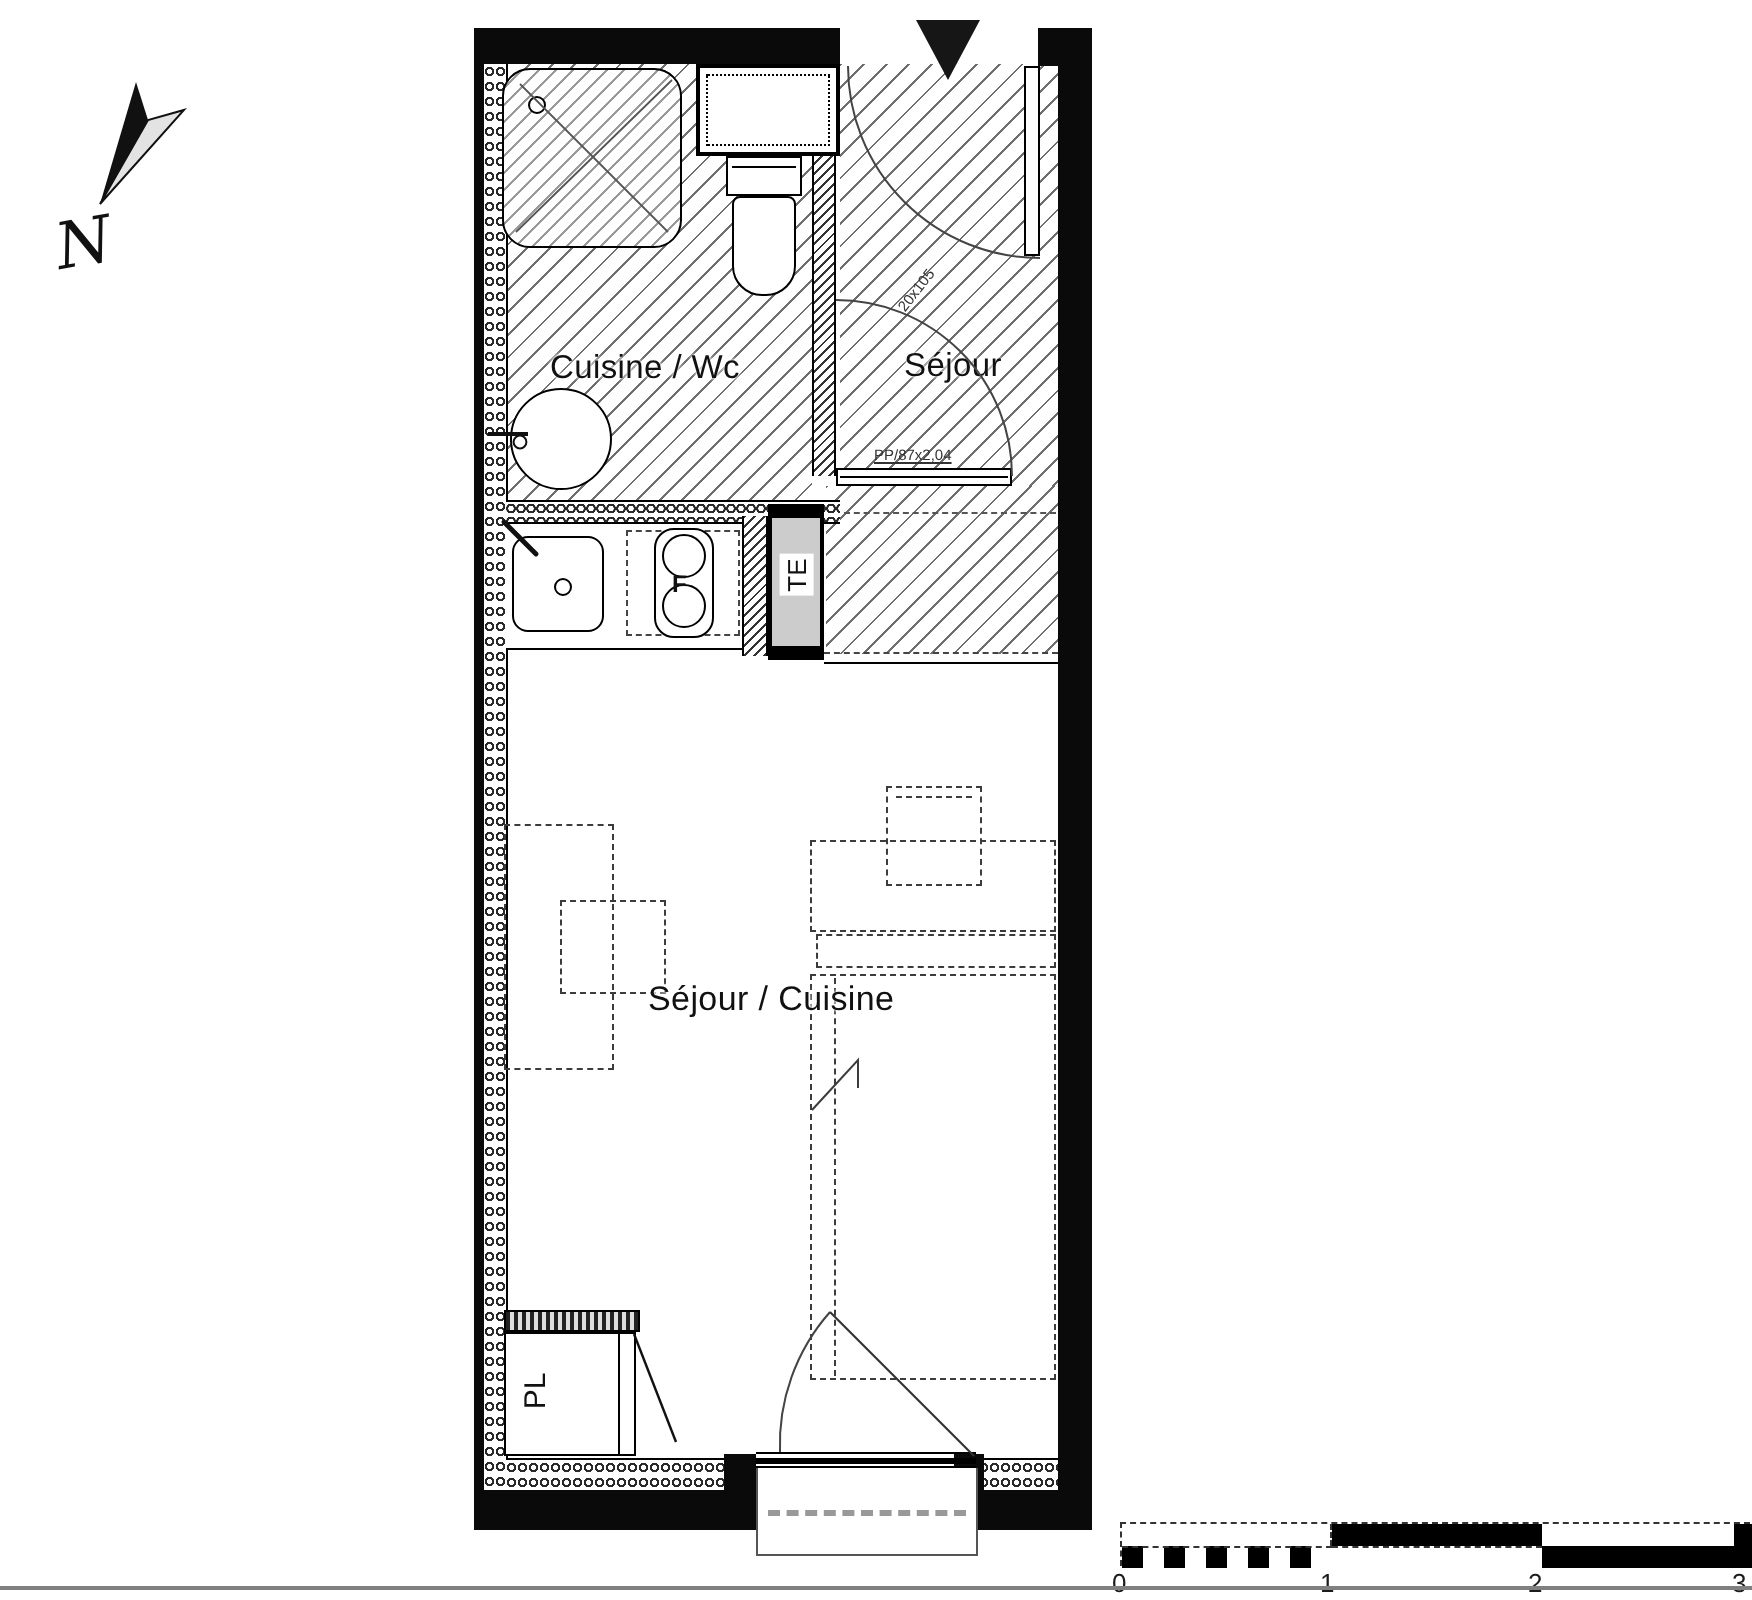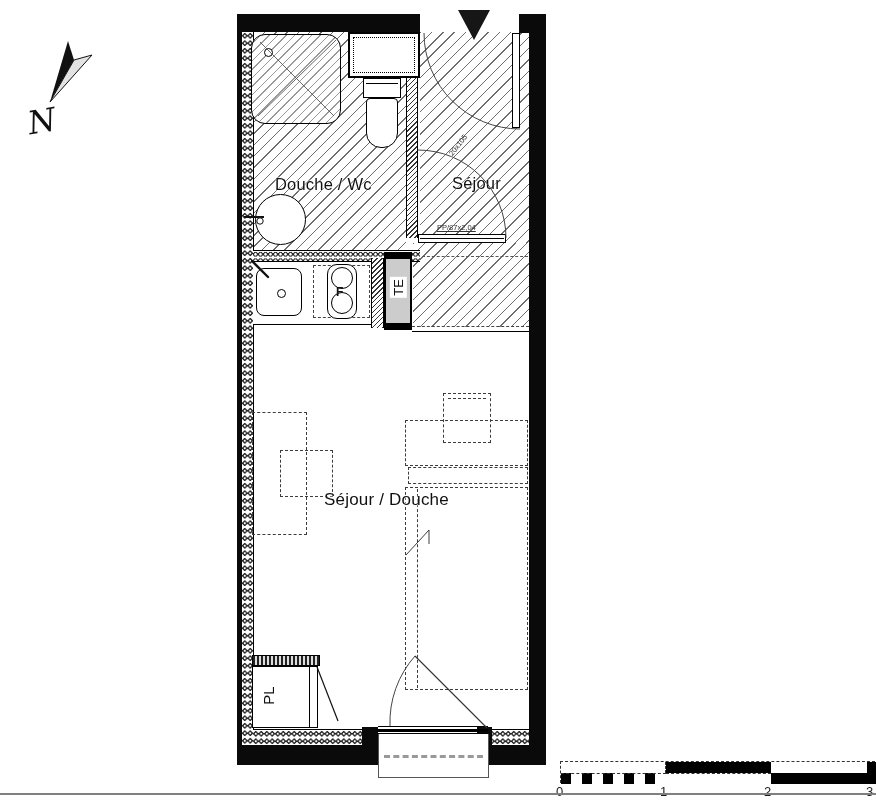--- a/index.html
+++ b/index.html
@@ -109,23 +109,23 @@
     <div class="abs" style="left:6px;top:20px;font-size:15px;transform:rotate(-90deg);transform-origin:center;">PL</div>
   </div>
 
   <div class="abs" style="left:378px;top:726px;width:110px;height:1px;background:#000;"></div>
   <div class="abs" style="left:378px;top:729px;width:110px;height:3px;background:#000;"></div>
   <div class="abs" style="left:378px;top:733px;width:110px;height:1px;background:#000;"></div>
   <div class="abs" style="left:378px;top:734px;width:111px;height:44px;background:#fff;border-left:1.5px solid #555;border-right:1.5px solid #555;border-bottom:1.5px solid #555;">
     <div class="abs" style="left:5px;right:5px;top:21px;height:0;border-top:3px dashed #999;"></div>
   </div>
 
-  <div class="abs roomlabel" style="left:275px;top:175px;">Douche / Wc</div>
+  <div class="abs roomlabel" style="left:275px;top:175px;">Cuisine / Wc</div>
   <div class="abs roomlabel" style="left:452px;top:174px;">Séjour</div>
-  <div class="abs roomlabel" style="left:324px;top:490px;font-size:17px;">Séjour / Douche</div>
+  <div class="abs roomlabel" style="left:324px;top:490px;font-size:17px;">Séjour / Cuisine</div>
 
   <svg class="overlay" width="876" height="800" viewBox="0 0 876 800">
 
     <polygon points="50,102 68,41 74,60" fill="#111"></polygon>
     <polygon points="50,102 74,60 92,55" fill="#e3e3e3" stroke="#111" stroke-width="1"></polygon>
     <text x="28" y="133" font-family="DejaVu Serif, serif" font-style="italic" font-size="32" fill="#111" transform="rotate(-10 38 122)">N</text>
 
     <polygon points="458,10 490,10 474,40" fill="#161616"></polygon>
 
     <path d="M424,33 A96,96 0 0 0 520,129" fill="none" stroke="#444" stroke-width="1"></path>

